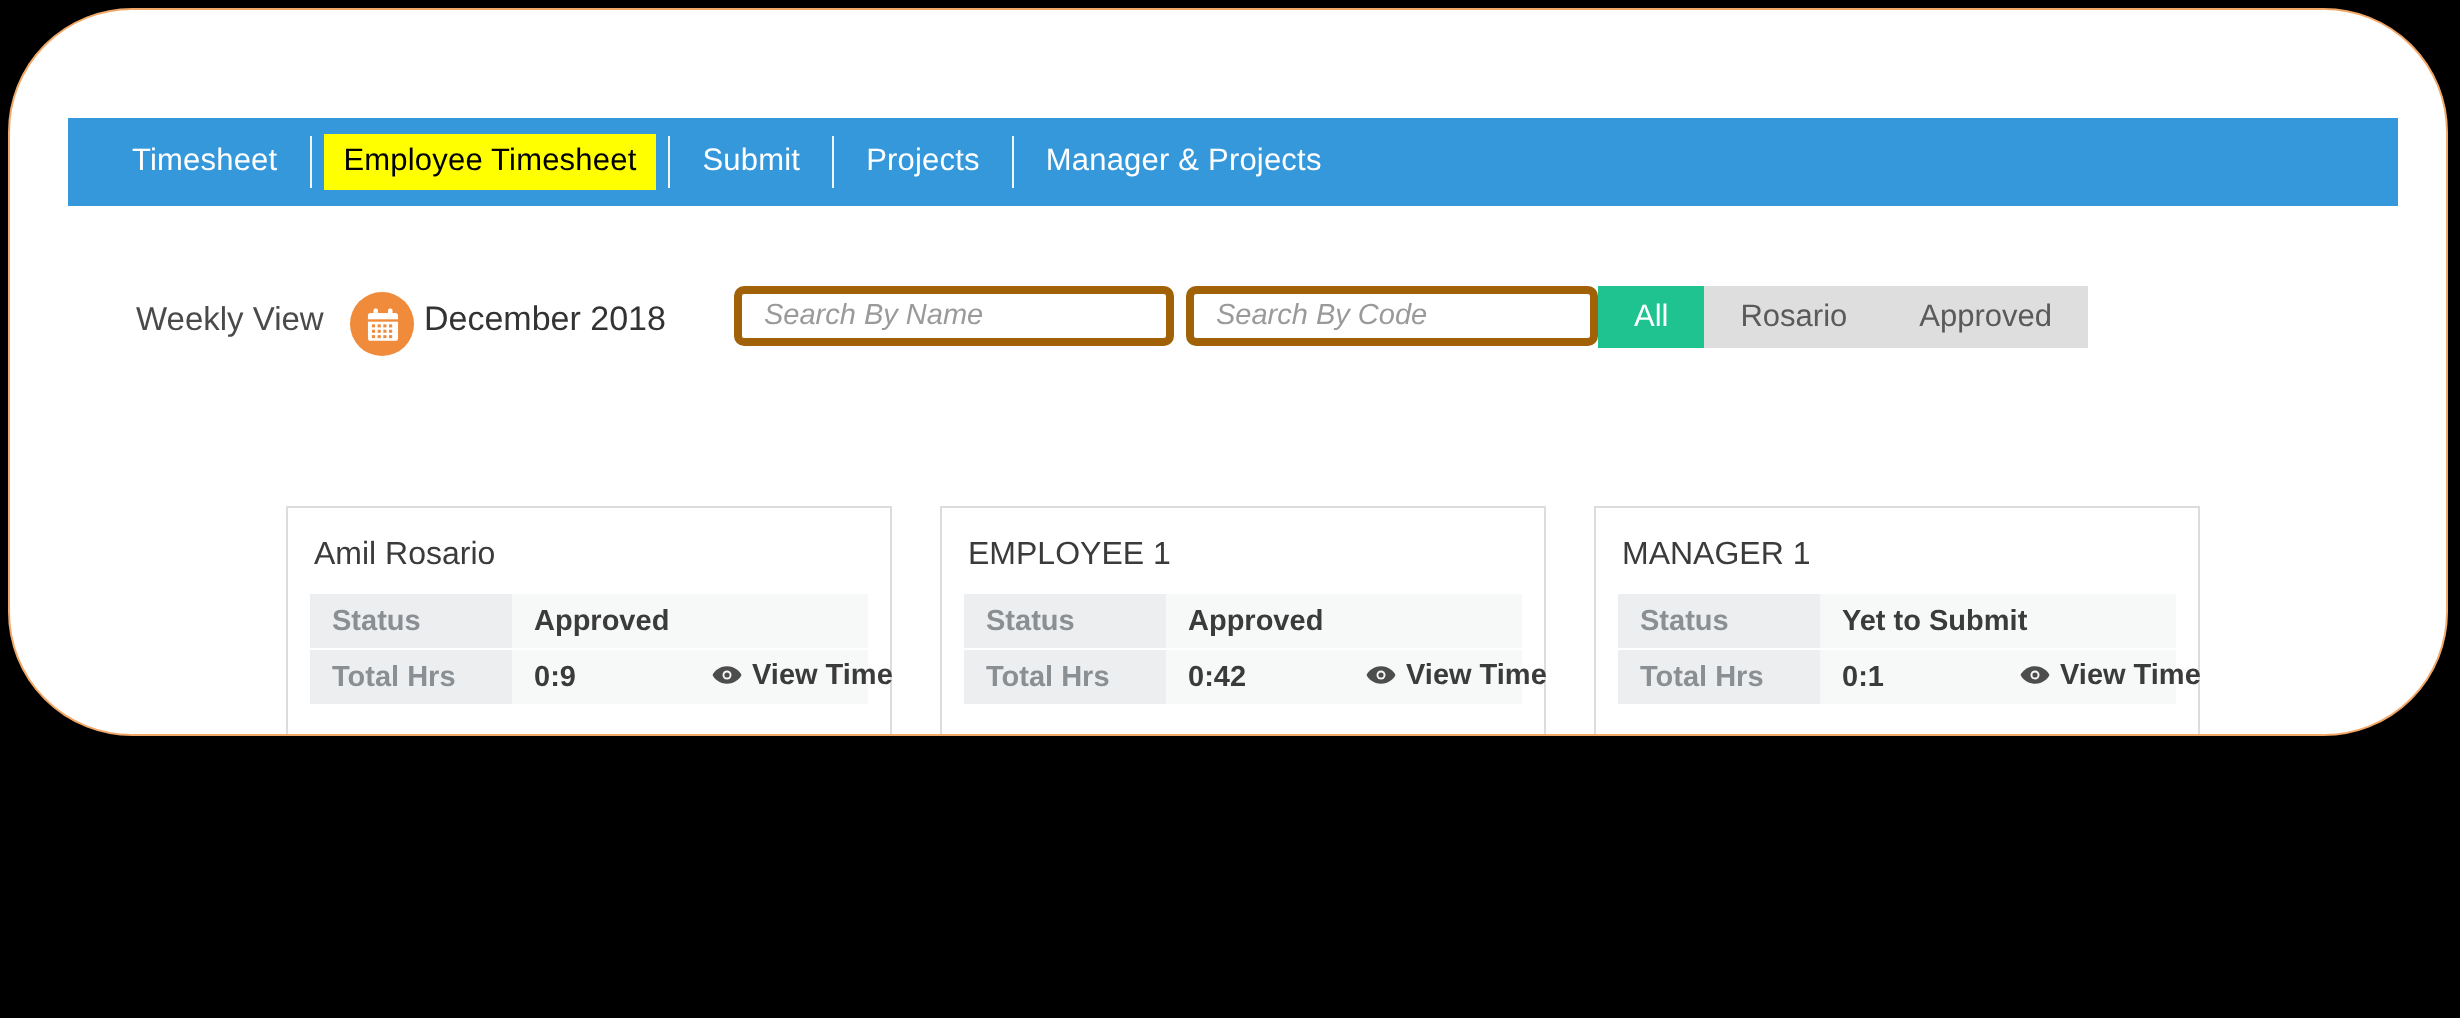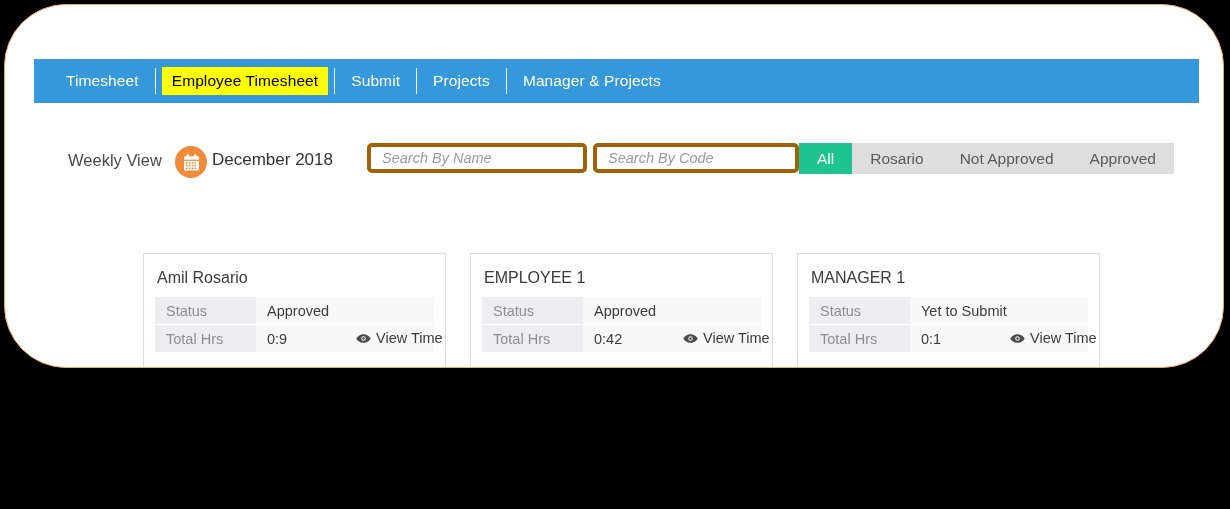--- a/index.html
+++ b/index.html
@@ -177,20 +177,21 @@
     width: 100%;
     border-collapse: separate;
     border-spacing: 0 1px;
     table-layout: fixed;
   }
   .card-table td {
     height: 27px;
     font-size: 14.5px;
     padding: 0 0 0 11px;
     vertical-align: middle;
+    font-weight: bold;
   }
   td.cell-label {
     width: 90px;
     background: #eceeef;
     color: #8a8f94;
   }
   td.cell-value {
     background: #f7f8f8;
     color: #3b3b3b;
   }
@@ -262,21 +263,20 @@
 
     <div id="month-label">December 2018</div>
 
     <input id="search-by-name" class="search-box" type="text" placeholder="Search By Name" value="" style="">
 
     <input id="search-by-code" class="search-box" type="text" placeholder="Search By Code" value="" style="">
 
     <div id="status-filters">
       <div class="filter-btn active">All</div>
       <div class="filter-btn">Rosario</div>
-      <div class="filter-btn">Not Approved</div>
       <div class="filter-btn">Approved</div>
     </div>
   </div>
 
   <div id="cards-row">
 
     <div class="emp-card">
       <div class="card-title">Amil Rosario</div>
       <table class="card-table">
         <tbody>

